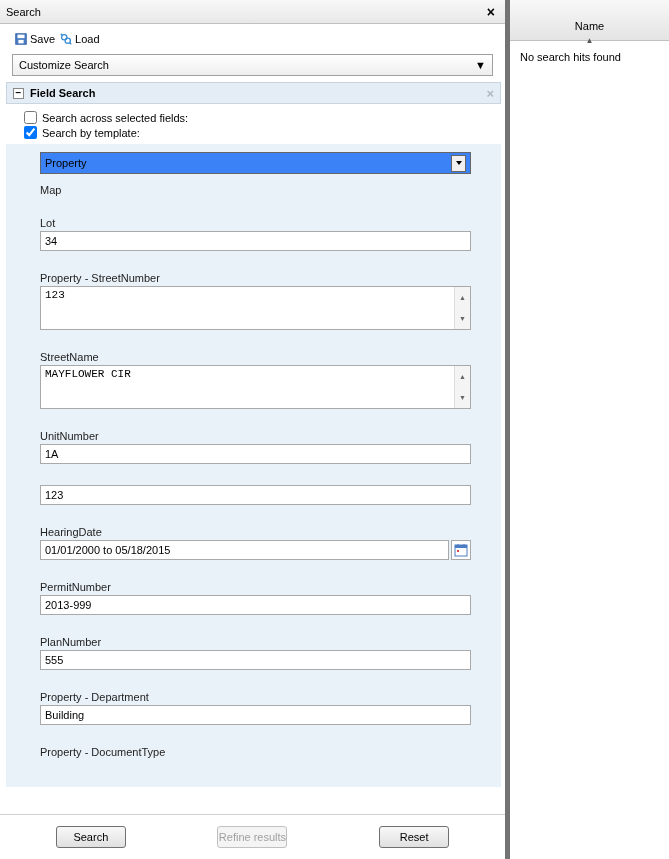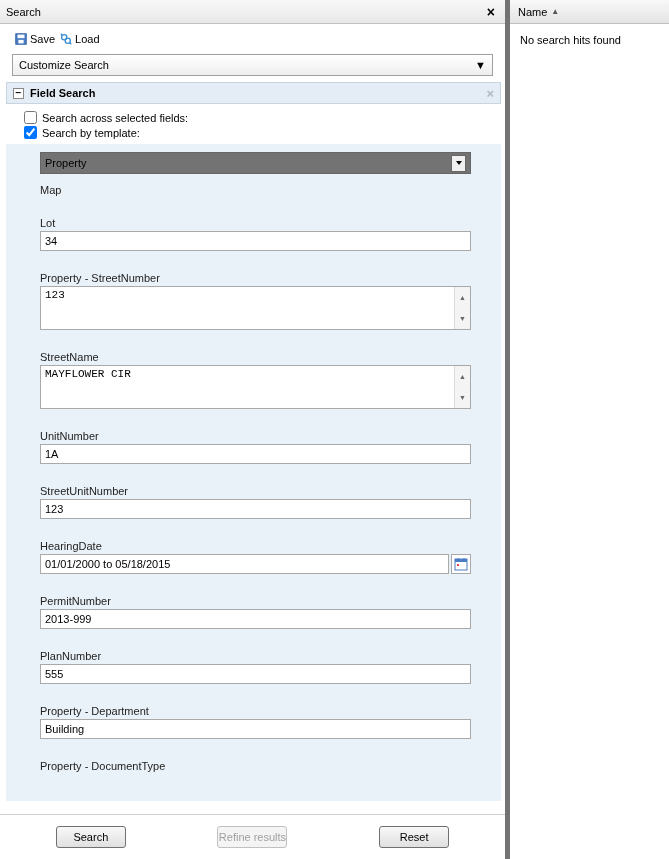--- a/index.html
+++ b/index.html
@@ -115,21 +115,21 @@
   width: 13px; height: 13px;
 }
 .form-body {
   background: #eaf2f9;
   padding: 8px 30px 8px 34px;
 }
 .template-select {
   width: 100%;
   height: 22px;
   border: 1px solid #666;
-  background: #737373;
+  background: #3b82f6;
   padding: 2px 4px;
   margin-bottom: 10px;
   display: flex;
   align-items: center;
   justify-content: space-between;
 }
 .template-select .chev {
   border: 1px solid #666;
   width: 15px; height: 17px;
   display: flex;
@@ -221,25 +221,26 @@
 }
 .btn:disabled {
   color: #a0a0a0;
   border-color: #c0c0c0;
   background: #f4f4f4;
   cursor: default;
 }
 .right-header {
   background: linear-gradient(#f8f8f8,#e4e4e4);
   border-bottom: 1px solid #c0c0c0;
-  padding: 4px 8px;
+  padding: 20px 8px;
   display: flex;
   align-items: center;
   gap: 4px;
   height: 24px;
+  flex-direction: column;
 }
 .sort-arrow {
   font-size: 8px;
   color: #555;
 }
 .right-body {
   padding: 10px;
 }
 ::-webkit-scrollbar { width: 16px; }
 ::-webkit-scrollbar-track { background: #f0f0f0; }
@@ -338,21 +339,20 @@
           </div>
         </div>
       </div>
 
       <div class="field-block">
         <div class="field-label">UnitNumber</div>
         <input class="text-input" value="1A" style="">
       </div>
 
       <div class="field-block">
-        <div class="field-label">StreetUnitNumber</div>
         <input class="text-input" value="123" style="">
       </div>
 
       <div class="field-block">
         <div class="field-label">HearingDate</div>
         <div class="date-row">
           <input class="text-input" value="01/01/2000 to 05/18/2015" style="">
           <div class="cal-btn">
             <svg viewBox="0 0 14 14">
                 <rect x="1" y="2" width="12" height="11" fill="#fff" stroke="#4a7dc4"></rect>

